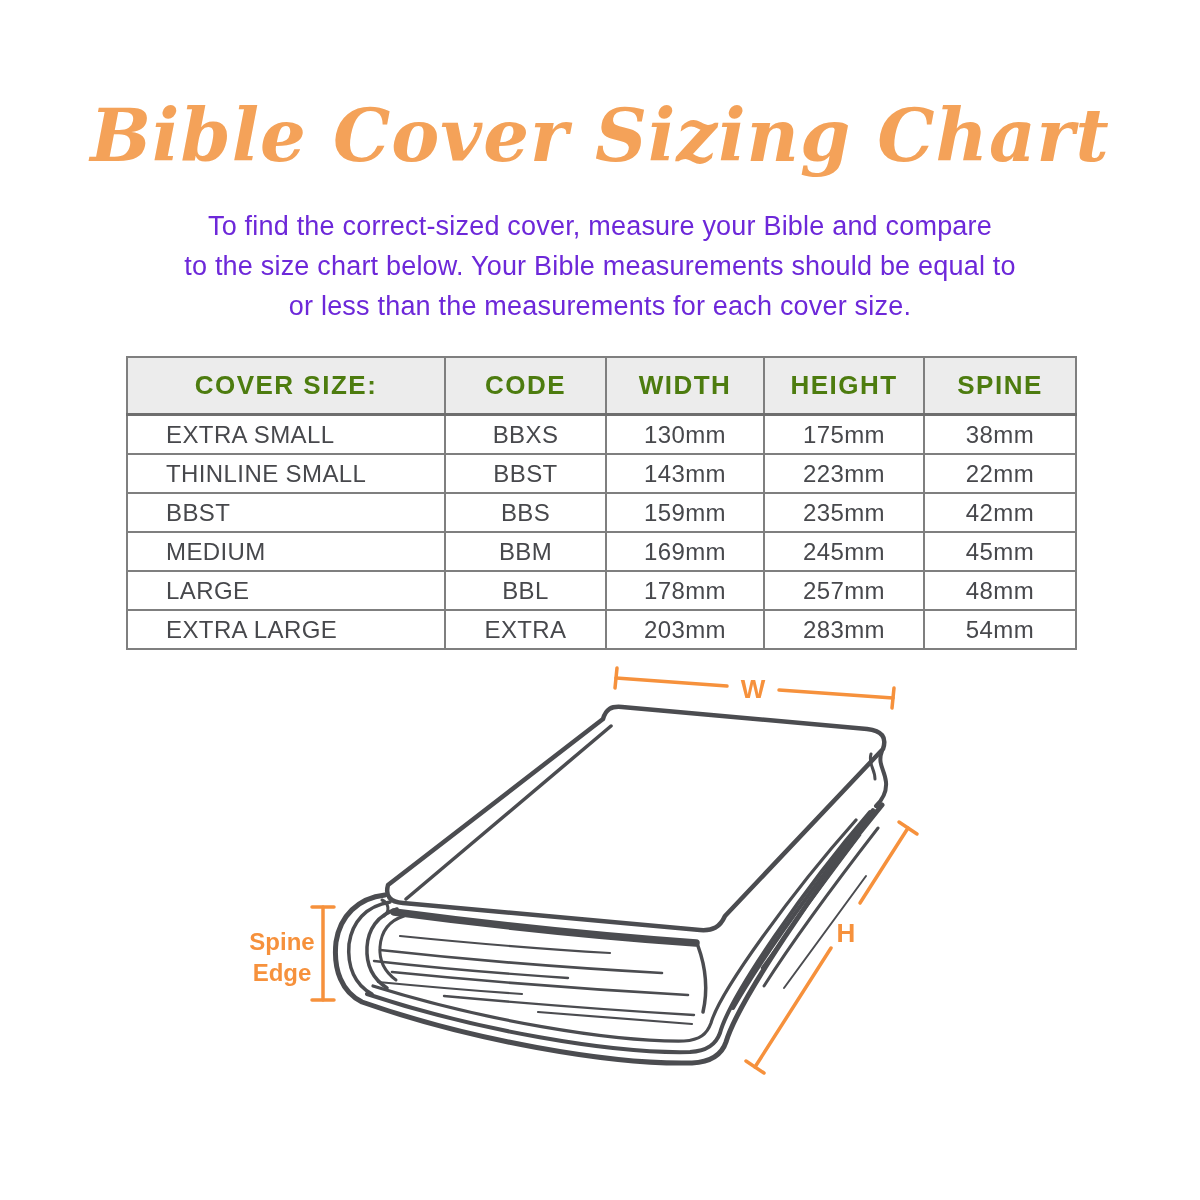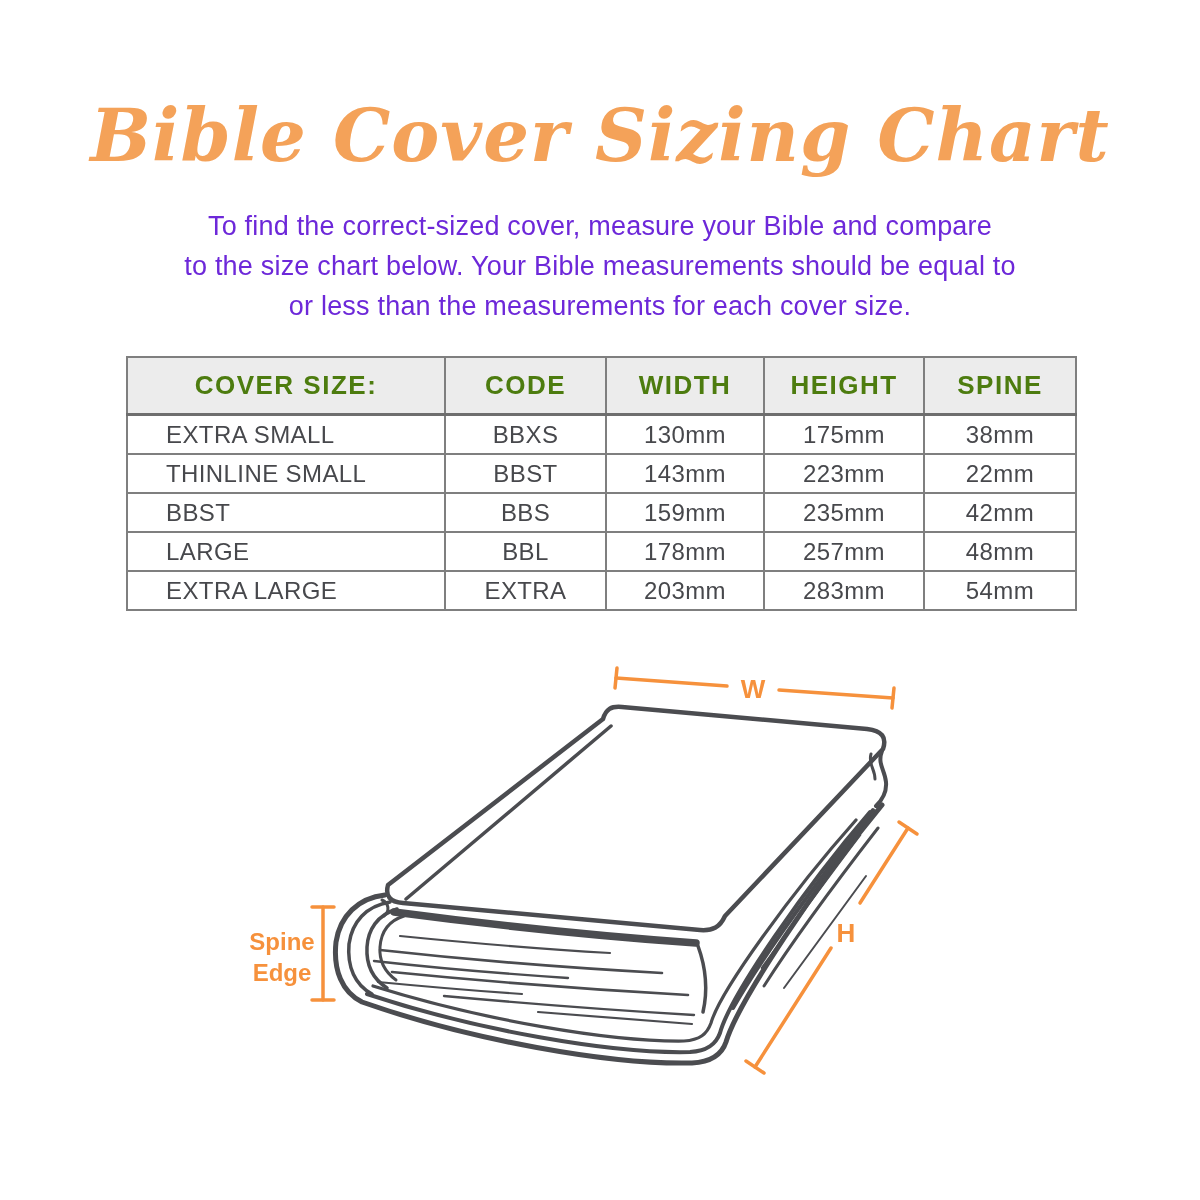--- a/index.html
+++ b/index.html
@@ -116,20 +116,27 @@
           <td>22mm</td>
         </tr>
         <tr>
           <td class="size-name">BBST</td>
           <td>BBS</td>
           <td>159mm</td>
           <td>235mm</td>
           <td>42mm</td>
         </tr>
         <tr>
+          <td class="size-name">MEDIUM</td>
+          <td>BBM</td>
+          <td>169mm</td>
+          <td>245mm</td>
+          <td>45mm</td>
+        </tr>
+        <tr>
           <td class="size-name">LARGE</td>
           <td>BBL</td>
           <td>178mm</td>
           <td>257mm</td>
           <td>48mm</td>
         </tr>
         <tr>
           <td class="size-name">EXTRA LARGE</td>
           <td>EXTRA</td>
           <td>203mm</td>

